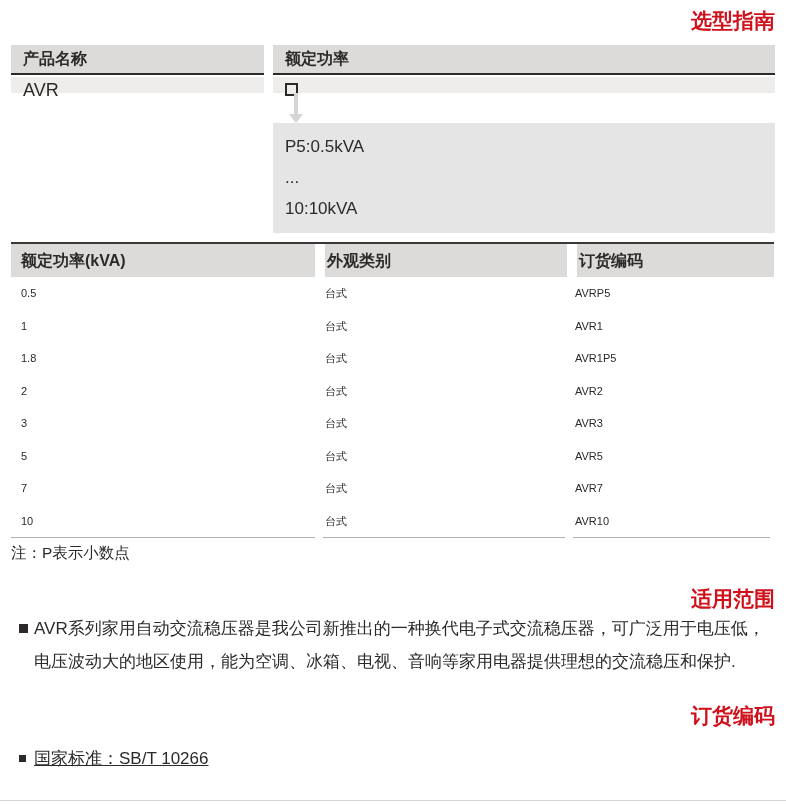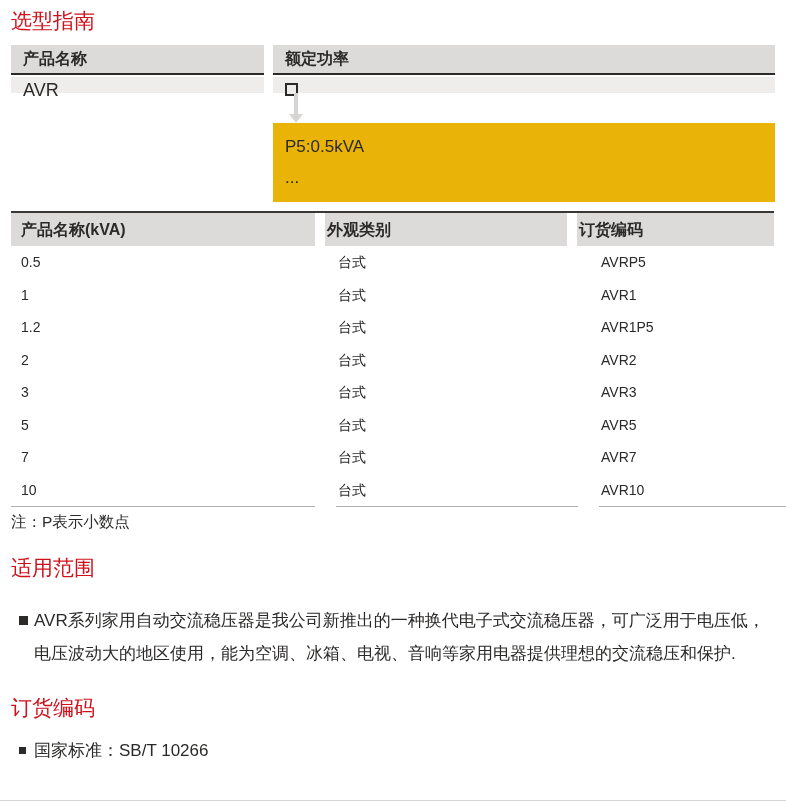--- a/index.html
+++ b/index.html
@@ -5,22 +5,22 @@
   html,body{margin:0;padding:0;background:#ffffff;}
   body{
     width:786px;height:805px;overflow:hidden;position:relative;
     font-family:"Liberation Sans","DejaVu Sans",sans-serif;
     color:#2b2a29;
   }
   .page{padding:0 11px;box-sizing:border-box;width:786px;}
 
   
   .red-heading{
-    color:#d0111b;font-size:21px;font-weight:normal;
-    margin:0;line-height:24px;
+    color:#d0111b;font-size:21px;font-weight:bold;
+    margin:0;line-height:24px;text-align:right;
   }
   #main-title{padding-top:9px;}
 
   
   .selector{display:flex;margin-top:12px;justify-content:center;}
   .sel-col-left{width:253px;margin-right:9px;flex:0 0 auto;}
   .sel-col-right{width:502px;flex:0 0 auto;}
   .sel-header{
     background:#dcdbda;height:28px;line-height:28px;
     border-bottom:2px solid #2b2a29;
@@ -39,57 +39,57 @@
   .down-arrow{position:relative;height:30px;width:30px;margin-left:8px;}
   .down-arrow .stem{
     position:absolute;left:13px;top:0;width:4px;height:21px;background:#d6d5d4;
   }
   .down-arrow .head{
     position:absolute;left:8px;top:21px;width:0;height:0;
     border-left:7px solid transparent;border-right:7px solid transparent;
     border-top:9px solid #d6d5d4;
   }
   .options-box{
-    background:#eab308;padding:11px 12px 12px 12px;font-size:17px;
+    background:#e5e5e5;padding:11px 12px 12px 12px;font-size:17px;
   }
   .options-box .opt{line-height:25px;height:25px;}
   .options-box .opt + .opt{margin-top:6px;}
 
   
   .spec-table{margin-top:9px;width:763px;}
   .spec-head{
     display:grid;grid-template-columns:304px 242px 197px;column-gap:10px;
     border-top:2px solid #3a3836;
   }
   .spec-head .hcell{
     background:#dcdbda;height:33px;line-height:33px;
     font-weight:bold;font-size:16px;
   }
   .spec-body .brow{
-    display:grid;grid-template-columns:304px 242px 197px;column-gap:21px;
-    height:32.5px;line-height:32.5px;font-size:14px;
+    display:grid;grid-template-columns:304px 242px 197px;column-gap:8px;
+    height:32.5px;line-height:32.5px;font-size:11px;
   }
   .spec-body .brow:last-child .bcell{border-bottom:1px solid #b3b1b0;}
   .c1{padding-left:10px;}
   .c2,.c3{padding-left:2px;}
   .table-note{font-size:15.5px;margin-top:6px;line-height:20px;}
 
   
   #scope-heading{margin-top:24px;}
   .bullet-para{
-    position:relative;margin-top:24px;padding-left:23px;
+    position:relative;margin-top:1px;padding-left:23px;
     font-size:17px;line-height:33px;max-width:753px;
   }
   .bullet-para .sq{
     position:absolute;left:8px;top:12px;width:9px;height:9px;background:#2b2a29;
   }
   #standards-heading{margin-top:26px;}
   .bullet-line{
     position:relative;margin-top:20px;padding-left:23px;
-    font-size:17px;line-height:22px;
+    font-size:17px;line-height:22px;text-decoration:underline;
   }
   .bullet-line .sq{
     position:absolute;left:8px;top:7px;width:7px;height:7px;background:#2b2a29;
   }
   .page-bottom-rule{
     position:absolute;left:0;bottom:4px;width:786px;height:1px;background:#d6d5d4;
   }
 </style>
 </head>
 <body>
@@ -108,43 +108,44 @@
       <div class="sel-value">
         <span class="box-symbol"></span>
       </div>
       <div class="down-arrow">
         <span class="stem"></span>
           <span class="head"></span>
       </div>
       <div class="options-box">
         <div class="opt">P5:0.5kVA</div>
         <div class="opt">...</div>
+        <div class="opt">10:10kVA</div>
       </div>
     </div>
   </div>
 
   <div class="spec-table">
     <div class="spec-head">
-      <div class="hcell c1">产品名称(kVA)</div>
+      <div class="hcell c1">额定功率(kVA)</div>
       <div class="hcell c2">外观类别</div>
       <div class="hcell c3">订货编码</div>
     </div>
     <div class="spec-body" id="spec-body">
         <div class="brow">
           <div class="bcell c1">0.5</div>
           <div class="bcell c2">台式</div>
           <div class="bcell c3">AVRP5</div>
         </div>
         <div class="brow">
           <div class="bcell c1">1</div>
           <div class="bcell c2">台式</div>
           <div class="bcell c3">AVR1</div>
         </div>
         <div class="brow">
-          <div class="bcell c1">1.2</div>
+          <div class="bcell c1">1.8</div>
           <div class="bcell c2">台式</div>
           <div class="bcell c3">AVR1P5</div>
         </div>
         <div class="brow">
           <div class="bcell c1">2</div>
           <div class="bcell c2">台式</div>
           <div class="bcell c3">AVR2</div>
         </div>
         <div class="brow">
           <div class="bcell c1">3</div>

